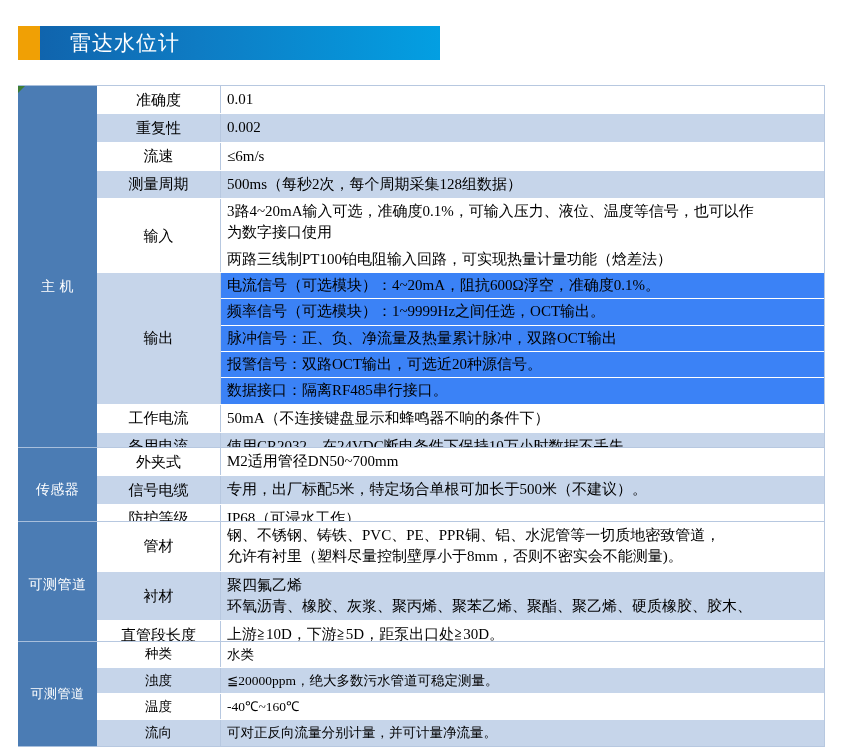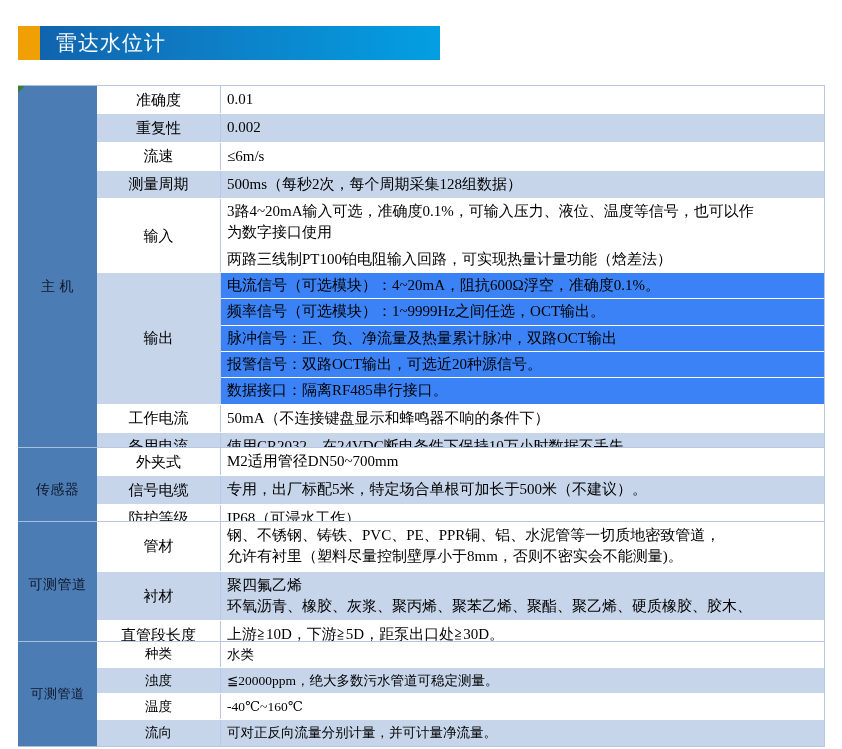--- a/index.html
+++ b/index.html
@@ -28,21 +28,21 @@
   .title-accent {
     width: 22px;
     background: #f0a005;
     flex: 0 0 auto;
   }
   .title-bar {
     flex: 1 1 auto;
     background: linear-gradient(to right, #1064ad 0%, #0e7cc4 40%, #039fe2 100%);
     display: flex;
     align-items: center;
-    padding-left: 16px;
+    padding-left: 30px;
     box-sizing: border-box;
   }
   .title-text {
     color: #ffffff;
     font-size: 21px;
     letter-spacing: 1px;
     line-height: 1;
     font-family: "Liberation Serif", "DejaVu Serif", serif;
   }
 
@@ -50,21 +50,21 @@
   .spec-block {
     position: absolute;
     left: 18px;
     width: 807px;
     box-sizing: border-box;
     display: flex;
   }
   .block-label {
     flex: 0 0 79px;
     background: #4b7cb4;
-    color: #0f172a;
+    color: #ffffff;
     display: flex;
     align-items: center;
     justify-content: center;
     font-size: 14px;
     letter-spacing: 0.5px;
     position: relative;
     border-top: 1px solid #a8bfdc;
     border-bottom: 1px solid #a8bfdc;
   }
   .block-label .corner-mark {
@@ -130,21 +130,21 @@
     line-height: 1.42;
     box-sizing: border-box;
   }
   .subrow.plain { background: #ffffff; }
   .subrow.shade { background: #3b82f6; }
   .subrow.sep { border-bottom: 1px solid #ffffff; }
 
   
   .small .cell-key,
   .small .cell-val,
-  .small .subrow { font-size: 13.5px; }
+  .small .subrow { font-size: 13.5px; font-family: Liberation Serif, serif; }
   .small .block-label { font-size: 13px; }
 
   
   #block-host    { top: 85px; }
   #block-sensor  { top: 447px; }
   #block-pipe1   { top: 521px; }
   #block-pipe2   { top: 641px; }
 </style>
 </head>
 <body>

